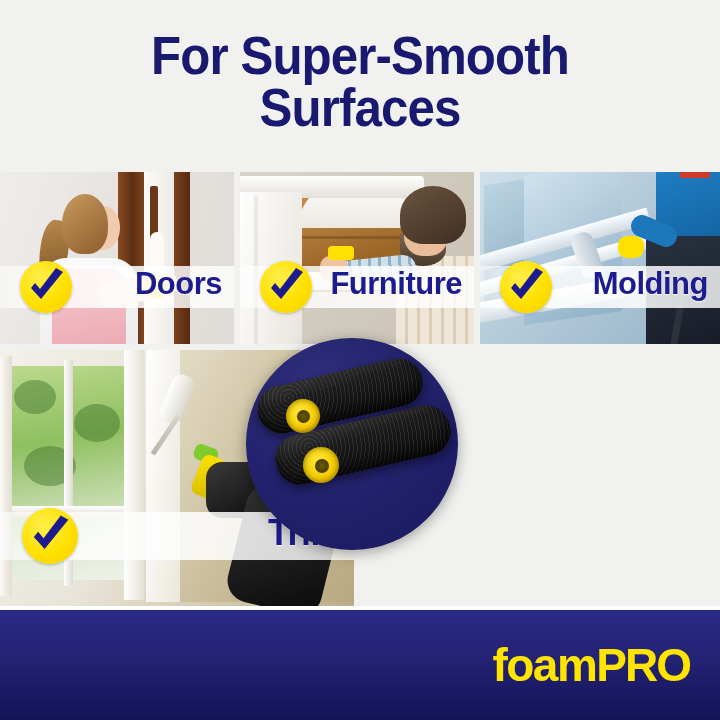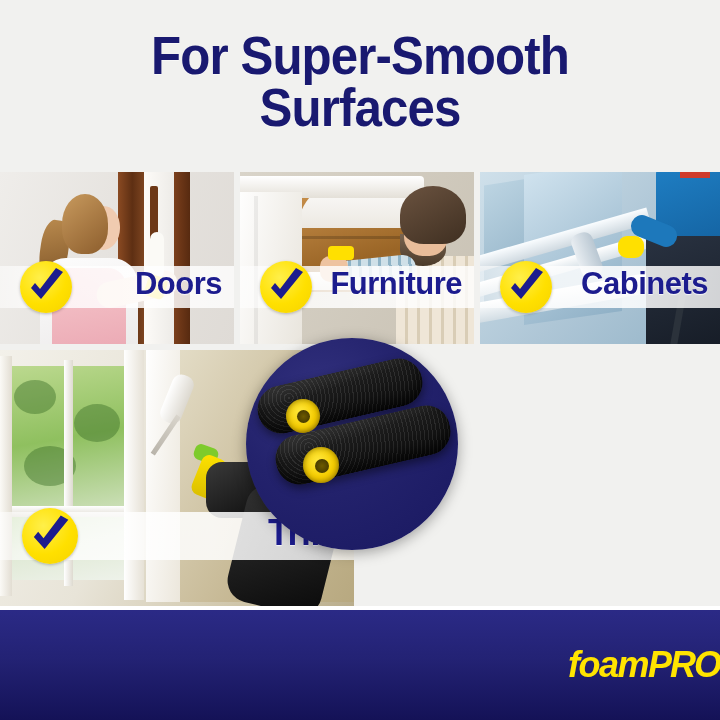--- a/index.html
+++ b/index.html
@@ -170,22 +170,22 @@
   .ch1{left:51px;top:72px;width:13px;height:13px;}
   .ch2{left:69px;top:121px;width:14px;height:14px;}
 
   
   .footer{
     position:absolute;left:0;top:610px;width:720px;height:110px;
     background:linear-gradient(180deg,#2b2a86 0%,#232274 45%,#141257 100%);
     display:flex;align-items:center;justify-content:flex-end;
   }
   .logo{
-    color:#ffe400;font-weight:bold;font-size:36px;letter-spacing:-1.5px;
-    line-height:1;font-style:italic;
+    color:#ffe400;font-weight:bold;font-size:46px;letter-spacing:-1.5px;
+    padding-right:30px;line-height:1;
   }
   .logo .pro{letter-spacing:-2px;}
   .footer-hairline{position:absolute;left:0;top:606px;width:720px;height:4px;background:#ffffff;}
 </style>
 </head>
 <body>
 
 <div class="stage">
 
   <div class="headline">
@@ -260,21 +260,21 @@
         <div class="mold-sill"></div>
         <div class="mold-pants"></div>
         <div class="mold-shirt"></div>
         <div class="mold-cap"></div>
         <div class="mold-arm"></div>
         <div class="mold-hand"></div>
         <div class="mold-roller"></div>
         <div class="mold-ladder"></div>
       </div>
       <div class="band band-top">
-        <span class="band-label">Cabinets</span>
+        <span class="band-label">Molding</span>
       </div>
       <div class="check chk-top">
         <svg viewBox="0 0 52 52">
             <path d="M11 27 L21 38 L43 11 L36 7 L20 28 L15 22 Z" fill="#1c1c8e"></path>
           </svg>
       </div>
     </div>
 
     <div class="panel p-trim">
       <div class="scene">

